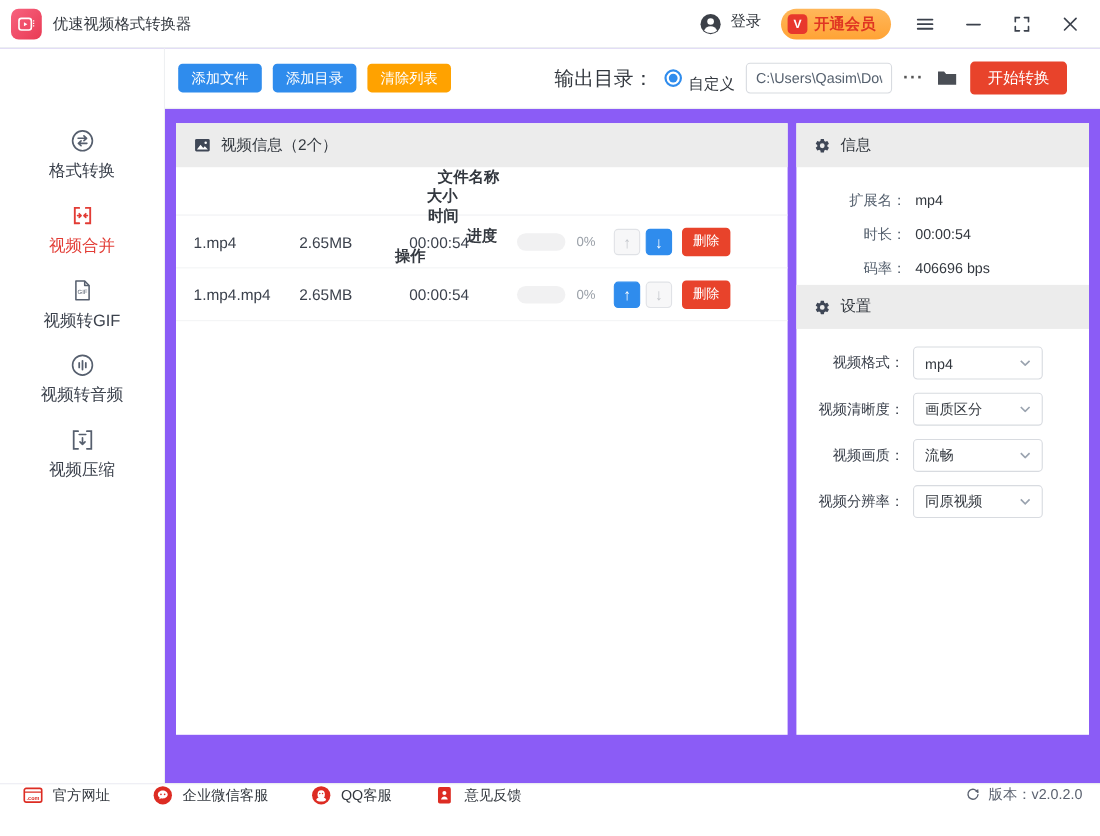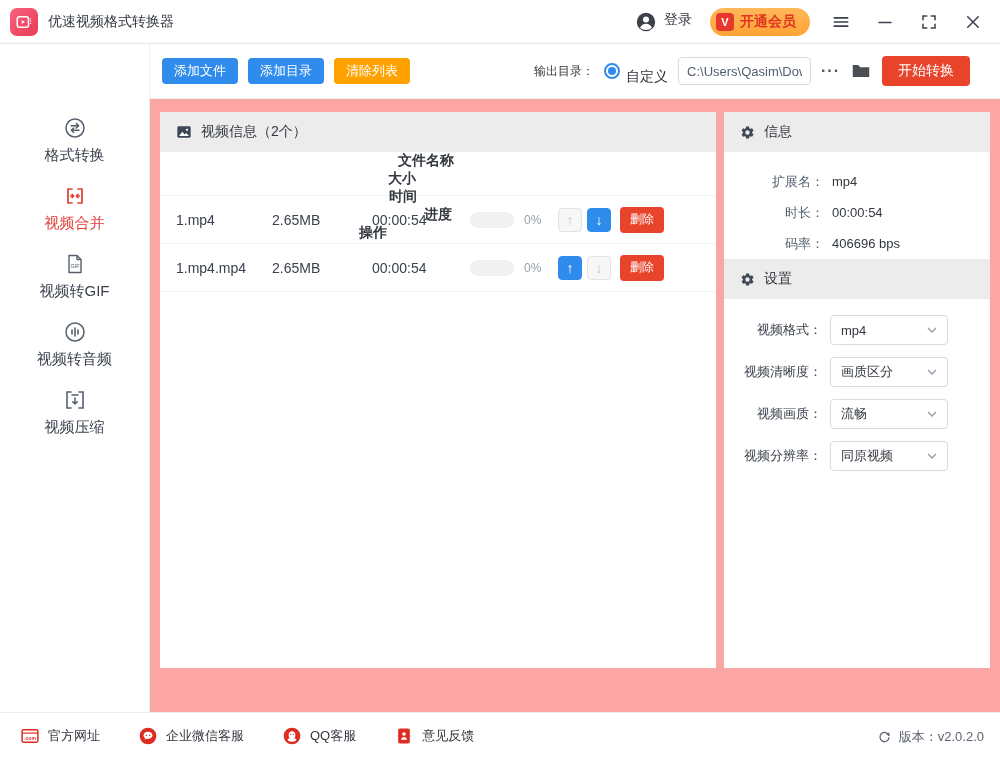--- a/index.html
+++ b/index.html
@@ -1,17 +1,17 @@
 <!DOCTYPE html>
 <html><head>
 <meta charset="utf-8">
 <style>
   * { margin:0; padding:0; box-sizing:border-box; }
   html,body { width:1000px; height:760px; overflow:hidden; font-family:"Liberation Sans","DejaVu Sans",sans-serif; background:#fff; }
-  .app { position:relative; width:1000px; height:760px; background:#fca5a5; }
+  .app { position:relative; width:1000px; height:760px; background:#8b5cf6; }
 
   
   .titlebar { position:absolute; top:0; left:0; right:0; height:44px; background:#fff; border-bottom:1px solid #e3e7ec; display:flex; align-items:center; padding:0 14px 0 10px; z-index:5; }
   .logo { width:28px; height:28px; border-radius:7px; background:linear-gradient(135deg,#f7637f,#e93a54); display:flex; align-items:center; justify-content:center; }
   .app-title { margin-left:10px; font-size:14px; color:#33383f; font-weight:500; }
   .tb-right { margin-left:auto; display:flex; align-items:center; gap:18px; }
   .login { display:flex; gap:7px; cursor:pointer; }
   .login-text { font-size:14px; color:#33383f; }
   .vip-pill { display:flex; align-items:center; gap:6px; background:linear-gradient(180deg,#ffb75a,#ffa335); border-radius:15px; height:28px; padding:0 14px 0 6px; cursor:pointer; }
   .vip-badge { width:18px; height:18px; background:#e8372c; border-radius:4px; color:#fff; font-size:11px; font-weight:bold; display:flex; align-items:center; justify-content:center; }
@@ -25,21 +25,21 @@
   .side-item.active { color:#e23c35; }
   .side-item.active .lbl { color:#e23c35; }
 
   
   .toolbar { position:absolute; top:44px; left:150px; right:0; height:55px; background:#fff; border-bottom:1px solid #eceef1; display:flex; align-items:center; padding:0 30px 0 12px; }
   .btn { border:none; border-radius:4px; color:#fff; font-size:13px; height:26px; padding:0 12px; cursor:pointer; font-family:inherit; }
   .btn-blue { background:#2f8ced; }
   .btn-orange { background:#ffa200; }
   .tool-left { display:flex; gap:10px; }
   .tool-right { margin-left:auto; display:flex; align-items:center; gap:10px; }
-  .out-label { font-size:12px; color:#33383f; }
+  .out-label { font-size:18px; color:#33383f; }
   .radio { width:16px; height:16px; border-radius:50%; border:2px solid #2f8ced; display:flex; align-items:center; justify-content:center; cursor:pointer; }
   .radio-dot { width:8px; height:8px; border-radius:50%; background:#2f8ced; }
   .custom-label { font-size:14px; color:#33383f; margin-left:-4px;margin-top:12px; }
   .path-input { width:133px; height:28px; border:1px solid #d8dbe0; border-radius:4px; padding:0 8px; font-size:13px; color:#55606e; font-family:inherit; background:#fff; }
   .dots { font-size:16px; font-weight:bold; color:#555; letter-spacing:1px; cursor:pointer; }
   .start-btn { height:30px; width:88px; background:#e8432b; border:none; border-radius:4px; color:#fff; font-size:14px; cursor:pointer; font-family:inherit; }
 
   
   .panel { position:absolute; background:#fff; }
   .file-panel { left:160px; top:112px; width:556px; height:556px; }
@@ -64,21 +64,21 @@
   .irow { display:flex; align-items:center; height:31px; font-size:13px; }
   .irow .il { width:100px; text-align:right; color:#55606e; }
   .irow .iv { margin-left:8px; color:#33383f; }
   .set-hd { margin-top:0; }
   .set-rows { padding-top:16px; }
   .srow { display:flex; align-items:center; margin-bottom:12px; }
   .srow .sl { width:98px; text-align:right; font-size:13px; color:#3b414c; }
   .select { margin-left:8px; width:118px; height:30px; border:1px solid #d8dbe0; border-radius:4px; display:flex; align-items:center; justify-content:space-between; padding:0 10px; font-size:13px; color:#33383f; cursor:pointer; background:#fff; }
 
   
-  .footer { position:absolute; left:0; right:0; bottom:0; height:48px; background:#fff; border-top:1px solid #eceef1; display:flex; align-items:flex-end; padding:0 16px 14px 20px; }
+  .footer { position:absolute; left:0; right:0; bottom:0; height:48px; background:#fff; border-top:1px solid #eceef1; display:flex; align-items:flex-start; padding:0 16px 14px 20px; }
   .flink { display:flex; align-items:center; gap:8px; margin-right:38px; cursor:pointer; }
   .flink .ft { font-size:13px; color:#33383f; }
   .version { margin-left:auto; display:flex; align-items:center; gap:7px; font-size:13px; color:#5b6270; }
 
   svg { display:block; }
 </style>
 </head>
 <body>
 
 <div class="app">

